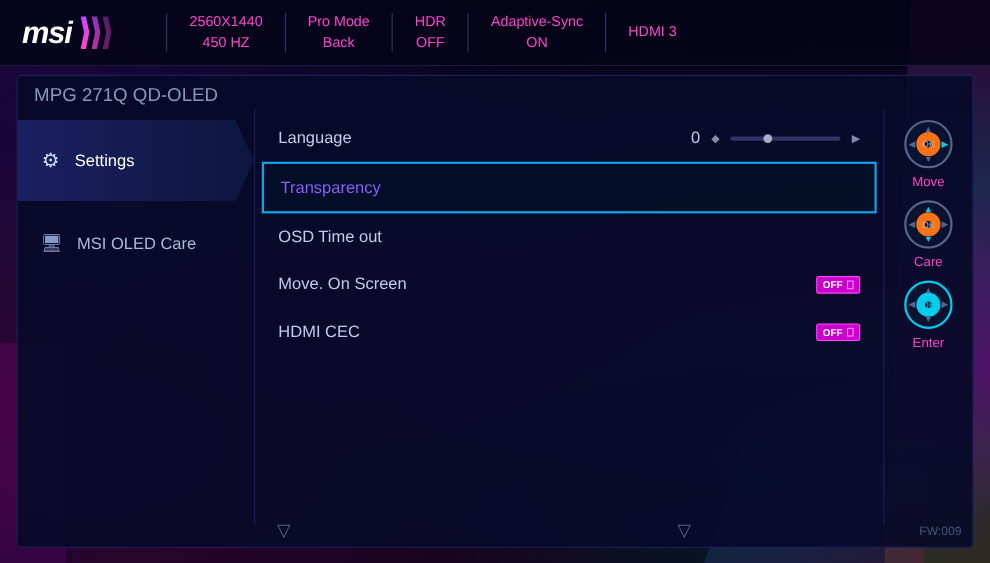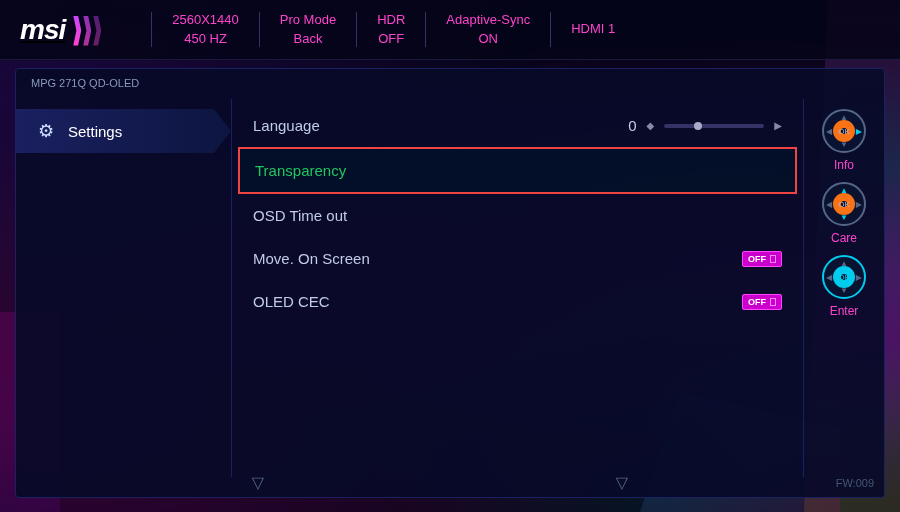--- a/index.html
+++ b/index.html
@@ -62,24 +62,23 @@
       align-items: center;
       height: 60px;
       padding: 0 20px;
       background: rgba(5, 5, 25, 0.85);
       border-bottom: 1px solid #1a1a3a;
       z-index: 10;
     }
 
     .logo-area {
       display: flex;
-      align-items: flex-end;
+      align-items: center;
       gap: 8px;
       margin-right: 30px;
-      text-decoration: underline;
     }
 
     .logo-text {
       font-size: 28px;
       font-weight: 900;
       font-style: italic;
       color: white;
       letter-spacing: -1px;
     }
 
@@ -124,38 +123,38 @@
       border-radius: 4px;
       height: 430px;
       z-index: 5;
     }
 
     .osd-title {
       position: absolute;
       top: 8px;
       left: 15px;
       color: #8899bb;
-      font-size: 11px;
+      font-size: 17px;
     }
 
     
     .sidebar {
       position: absolute;
       top: 30px;
       left: 0;
       width: 215px;
       height: calc(100% - 50px);
       padding-top: 10px;
     }
 
     .sidebar-item {
       display: flex;
       align-items: center;
       gap: 12px;
-      padding: 12px 20px;
+      padding: 27px 20px;
       cursor: pointer;
       color: #aabbdd;
       font-size: 15px;
     }
 
     .sidebar-item.active {
       background: linear-gradient(90deg, #1a2060, #0d1540);
       clip-path: polygon(0% 0%, 92% 0%, 100% 50%, 92% 100%, 0% 100%);
       color: white;
     }
@@ -212,23 +211,23 @@
       align-items: center;
       justify-content: space-between;
       padding: 13px 15px;
       color: #c0cce8;
       font-size: 15px;
       border-bottom: none;
       cursor: pointer;
     }
 
     .menu-item.highlighted {
-      border: 2px solid #ef4444;
+      border: 2px solid #0ea5e9;
       background: rgba(0, 20, 40, 0.6);
-      color: #22c55e;
+      color: #8b5cf6;
     }
 
     
     .language-row {
       display: flex;
       align-items: center;
       justify-content: space-between;
       padding: 13px 15px;
       color: #c0cce8;
       font-size: 15px;
@@ -445,31 +444,35 @@
   <div class="header-divider"></div>
 
   <div class="header-item">
     <span class="label">Adaptive-Sync</span>
     <span class="label">ON</span>
   </div>
 
   <div class="header-divider"></div>
 
   <div class="header-item">
-    <span class="label">HDMI 1</span>
+    <span class="label">HDMI 3</span>
   </div>
 </div>
 
 <div class="osd-container">
   <span class="osd-title">MPG 271Q QD-OLED</span>
 
   <div class="sidebar">
     <div class="sidebar-item active">
       <div class="sidebar-icon gear-icon"></div>
       <span>Settings</span>
+    </div>
+    <div class="sidebar-item">
+      <div class="sidebar-icon monitor-icon"></div>
+      <span>MSI OLED Care</span>
     </div>
   </div>
 
   <div class="vert-divider"></div>
   <div class="vert-divider-right"></div>
 
   <div class="main-content">
 
     <div class="language-row">
       <span>Language</span>
@@ -494,40 +497,40 @@
 
 
     <div class="menu-item">
       <span>Move. On Screen</span>
       <span class="off-badge">
         OFF <span class="off-badge-box"></span>
       </span>
     </div>
 
     <div class="menu-item">
-      <span>OLED CEC</span>
+      <span>HDMI CEC</span>
       <span class="off-badge">
         OFF <span class="off-badge-box"></span>
       </span>
     </div>
   </div>
 
   <div class="right-controls">
 
     <div class="control-btn">
       <div class="dpad-ring">
         <div class="dpad-arrows">
           <span class="dpad-arrow top">▲</span>
           <span class="dpad-arrow bottom">▼</span>
           <span class="dpad-arrow left2">◀</span>
           <span class="dpad-arrow right2 active">▶</span>
         </div>
         <div class="dpad-center">OK</div>
       </div>
-      <span class="control-label">Info</span>
+      <span class="control-label">Move</span>
     </div>
 
     <div class="control-btn">
       <div class="dpad-ring">
         <div class="dpad-arrows">
           <span class="dpad-arrow top active">▲</span>
           <span class="dpad-arrow bottom active">▼</span>
           <span class="dpad-arrow left2">◀</span>
           <span class="dpad-arrow right2">▶</span>
         </div>

